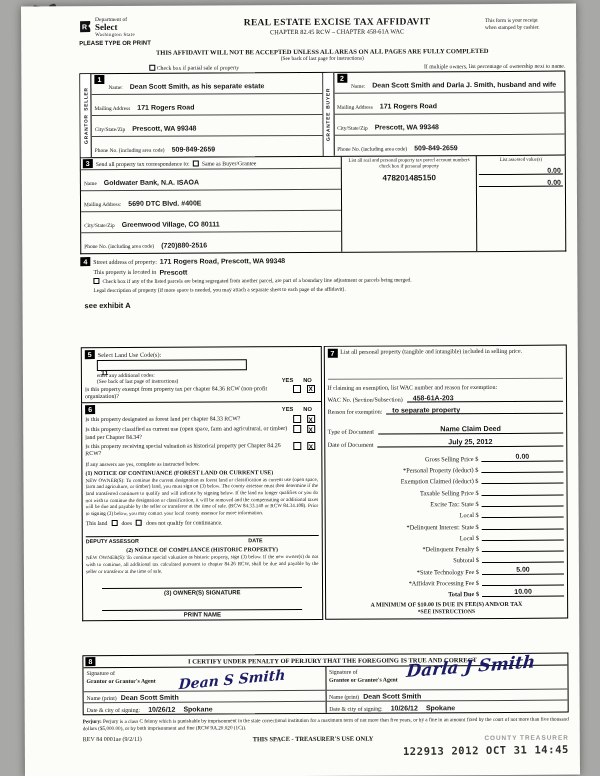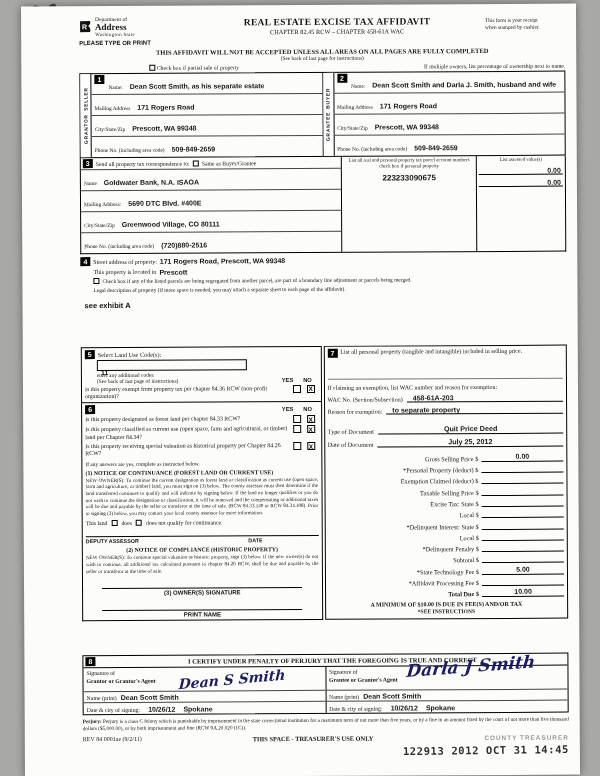--- a/index.html
+++ b/index.html
@@ -144,21 +144,21 @@
 
   <div class="hdr">
     <div class="logo">
       <div class="logo-row">
         <svg width="13" height="13" viewBox="0 0 13 13">
           <path d="M1 1 L11 1 Q12 4 9 6 Q12 8 11 12 L1 12 Z" fill="#111"></path>
           <text x="3" y="9" fill="#fff" font-size="7" font-family="Liberation Sans, sans-serif" font-weight="bold">R</text>
         </svg>
         <div class="logo-txt">
           <div class="dept">Department of</div>
-          <div class="rev">Address</div>
+          <div class="rev">Select</div>
           <div class="state">Washington State</div>
         </div>
       </div>
       <div class="type-print">PLEASE TYPE OR PRINT</div>
     </div>
     <div class="title-blk">
       <div class="title">REAL ESTATE EXCISE TAX AFFIDAVIT</div>
       <div class="chapter">CHAPTER 82.45 RCW – CHAPTER 458-61A WAC</div>
     </div>
     <div class="receipt">
@@ -248,21 +248,21 @@
         <span class="flabel">City/State/Zip</span>
         <span class="val">Greenwood Village, CO 80111</span>
       </div>
       <div class="prow">
         <span class="flabel">Phone No. (including area code)</span>
         <span class="val">(720)880-2516</span>
       </div>
     </div>
     <div class="sec3-parcel">
       <div class="colhead">List all real and personal property tax parcel account numbers check box if personal property</div>
-      <div class="parcelnum">223233090675</div>
+      <div class="parcelnum">478201485150</div>
     </div>
     <div class="sec3-assessed">
       <div class="colhead center">List assessed value(s)</div>
       <div class="avrow">0.00</div>
       <div class="avrow">0.00</div>
     </div>
   </div>
 
   <div class="sec4">
     <div class="row">
@@ -383,21 +383,21 @@
       <div class="wacrow">
         <span>WAC No. (Section/Subsection)</span>
         <span class="wacval">458-61A-203</span>
       </div>
       <div class="wacrow">
         <span>Reason for exemption:</span>
         <span class="wacval">to separate property</span>
       </div>
       <div class="docrow" style="margin-top:10px;">
         <span>Type of Document</span>
-        <span class="docval">Quit Price Deed</span>
+        <span class="docval">Name Claim Deed</span>
       </div>
       <div class="docrow">
         <span>Date of Document</span>
         <span class="docval">July 25, 2012</span>
       </div>
 
       <div style="margin-top:4px;">
         <div class="mrow">
               <span class="mlabel">Gross Selling Price $</span>
               <span class="mval">0.00</span>

